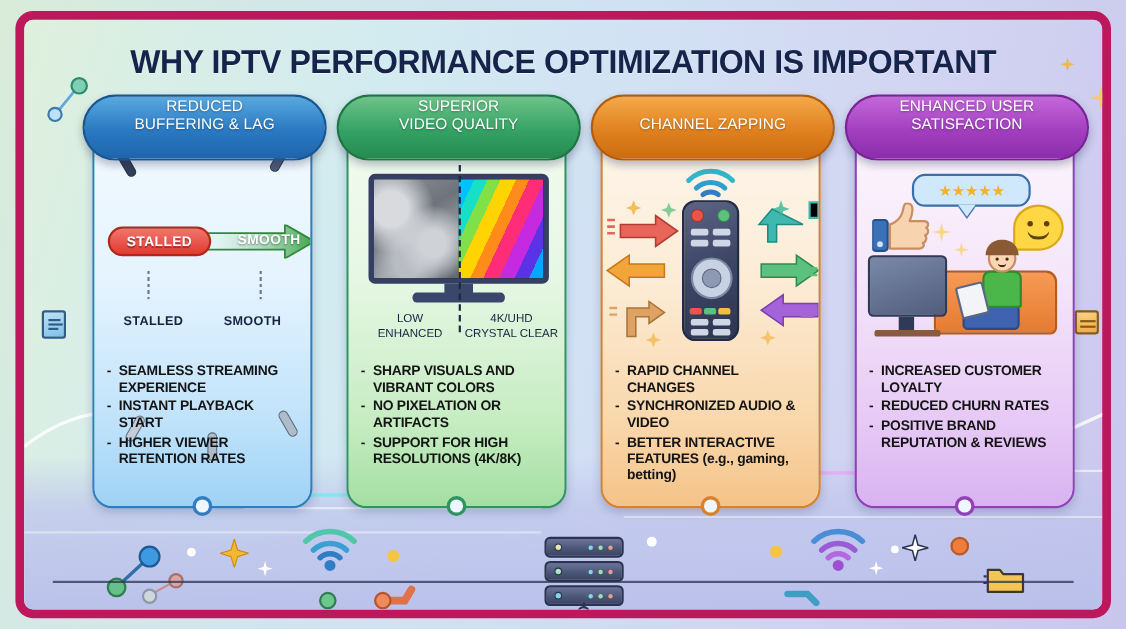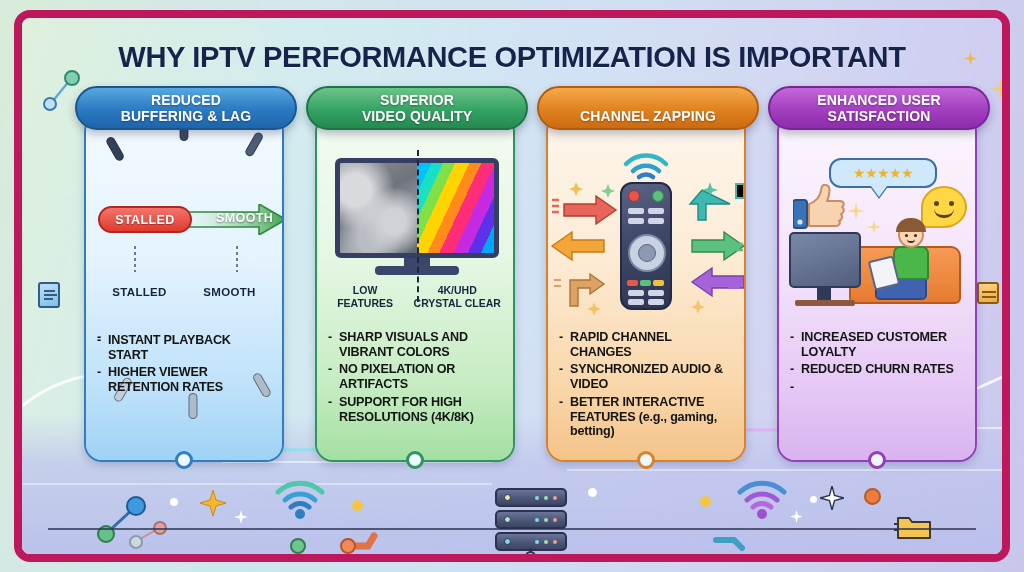--- a/index.html
+++ b/index.html
@@ -59,24 +59,24 @@
     position:absolute; left:11px; right:8px; top:214px;
     font-size:12.6px; font-weight:bold; line-height:1.17;
     color:#141414; letter-spacing:-.2px;
   }
   .bullets li { list-style:none; margin-bottom:3px; padding-left:11px; position:relative; }
   .bullets li .dash { position:absolute; left:0; top:0; }
   .bullets li .lc { text-transform:none; }
 
   
   .hdr {
-    position:absolute; top:-30px; left:-11px; width:222px; height:44px;
+    position:absolute; top:-30px; left:-11px; width:222px; height:60px;
     border-radius:30px; border:2px solid;
-    display:flex; align-items:center; justify-content:center; text-align:center;
-    color:#fff; font-weight:bold; font-size:14px; line-height:1.15;
+    display:flex; justify-content:center; text-align:center;
+    color:#fff; font-weight:normal; font-size:14px; line-height:1.15;
     letter-spacing:.1px;
     text-shadow:0 1px 2px rgba(0,0,0,.35);
     box-shadow:0 4px 8px rgba(30,40,80,.3);
     z-index:3;
   }
 
   
   .node {
     position:absolute; bottom:-9px; left:50%; margin-left:-9px;
     width:18px; height:18px; border-radius:50%;
@@ -147,22 +147,22 @@
       linear-gradient(115deg,#00c2ff 0 12%, #17e0c6 12% 22%, #7fe048 22% 32%,
       #ffd400 32% 44%, #ff8c1a 44% 54%, #ff2d78 54% 66%, #c62ae0 66% 78%,
       #5b32e8 78% 89%, #00a8ff 89% 100%);
   }
   .tv-split { position:absolute; left:50%; top:-8px; bottom:-26px; width:0;
     border-left:2px dashed #1c2742; z-index:5; }
   .tv-stand-neck { position:absolute; left:50%; margin-left:-13px; top:100px; width:26px; height:9px; background:#3b466b; }
   .tv-stand-base { position:absolute; left:50%; margin-left:-42px; top:108px; width:84px; height:9px;
     background:#3b466b; border-radius:4px; }
   .tv-labels {
-    position:absolute; left:0; right:0; top:138px; display:flex; justify-content:flex-start;
-    padding:0 2px; font-size:10.5px; font-weight:bold; color:#16243f; line-height:1.2; text-align:center;
+    position:absolute; left:0; right:0; top:138px; display:flex; justify-content:flex-end;
+    padding:0 2px; font-size:10.5px; font-weight:normal; color:#16243f; line-height:1.2; text-align:center;
   }
   .tv-labels div { width:48%; }
 
   
   .remote {
     position:absolute; left:50%; margin-left:-26px; top:36px; width:52px; height:128px;
     border-radius:12px; background:linear-gradient(160deg,#5b6486 0%,#3e4766 45%,#2d3551 100%);
     border:2px solid #222a45;
   }
   .rbtn { position:absolute; border-radius:2px; background:#cfd6e6; }
@@ -382,21 +382,21 @@
 
           <div class="dotline" style="left:48px;top:96px;height:26px;"></div>
           <div class="dotline" style="left:150px;top:96px;height:26px;"></div>
         </div>
         <div class="lbl-row">
           <span>STALLED</span>
           <span>SMOOTH</span>
         </div>
       </div>
       <ul class="bullets">
-        <li><span class="dash">-</span></li>
+        <li><span class="dash">-</span><span>SEAMLESS STREAMING EXPERIENCE</span></li>
         <li><span class="dash">-</span><span>INSTANT PLAYBACK START</span></li>
         <li><span class="dash">-</span><span>HIGHER VIEWER RETENTION RATES</span></li>
       </ul>
     </div>
     <div class="hdr">
       <span><span>REDUCED</span><br><span>BUFFERING &amp; LAG</span></span>
     </div>
     <div class="node"></div>
   </div>
 
@@ -408,21 +408,21 @@
             <div class="tv-left"></div>
             <div class="tv-right"></div>
           </div>
           <div class="tv-stand-neck"></div>
           <div class="tv-stand-base"></div>
           <div class="tv-split"></div>
         </div>
         <div class="tv-labels">
           <div>
             <span>LOW</span><br>
-            <span>FEATURES</span>
+            <span>ENHANCED</span>
           </div>
           <div>
             <span>4K/UHD</span><br>
             <span>CRYSTAL CLEAR</span>
           </div>
         </div>
       </div>
       <ul class="bullets">
         <li><span class="dash">-</span><span>SHARP VISUALS AND VIBRANT COLORS</span></li>
         <li><span class="dash">-</span><span>NO PIXELATION OR ARTIFACTS</span></li>
@@ -530,21 +530,21 @@
         </div>
         <div class="person-hair"></div>
         <div class="tablet"></div>
         <div class="monitor"></div>
         <div class="monitor-stand"></div>
         <div class="monitor-base"></div>
       </div>
       <ul class="bullets">
         <li><span class="dash">-</span><span>INCREASED CUSTOMER LOYALTY</span></li>
         <li><span class="dash">-</span><span>REDUCED CHURN RATES</span></li>
-        <li><span class="dash">-</span></li>
+        <li><span class="dash">-</span><span>POSITIVE BRAND REPUTATION &amp; REVIEWS</span></li>
       </ul>
     </div>
     <div class="hdr">
       <span><span>ENHANCED USER</span><br><span>SATISFACTION</span></span>
     </div>
     <div class="node"></div>
   </div>
 
   <div class="band-line"></div>
 </div>

